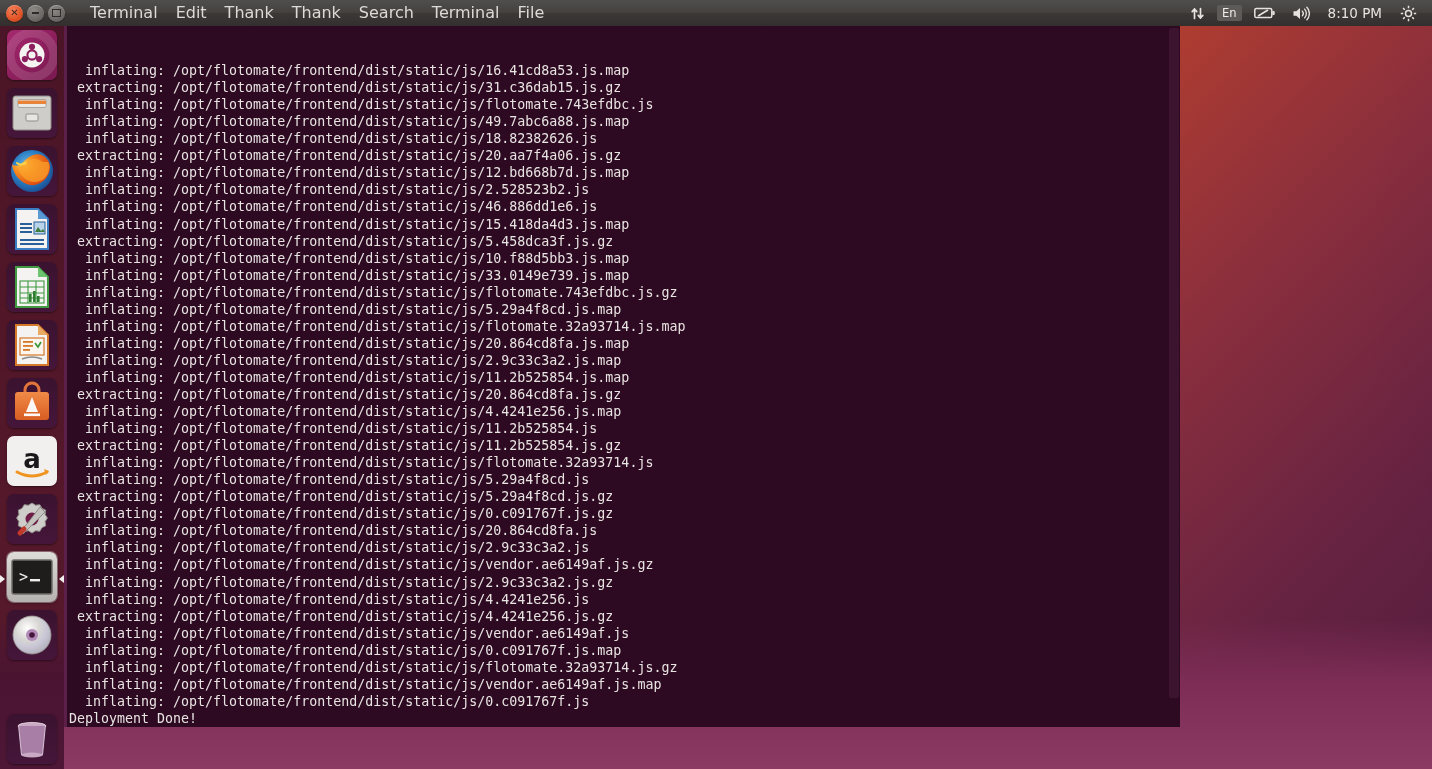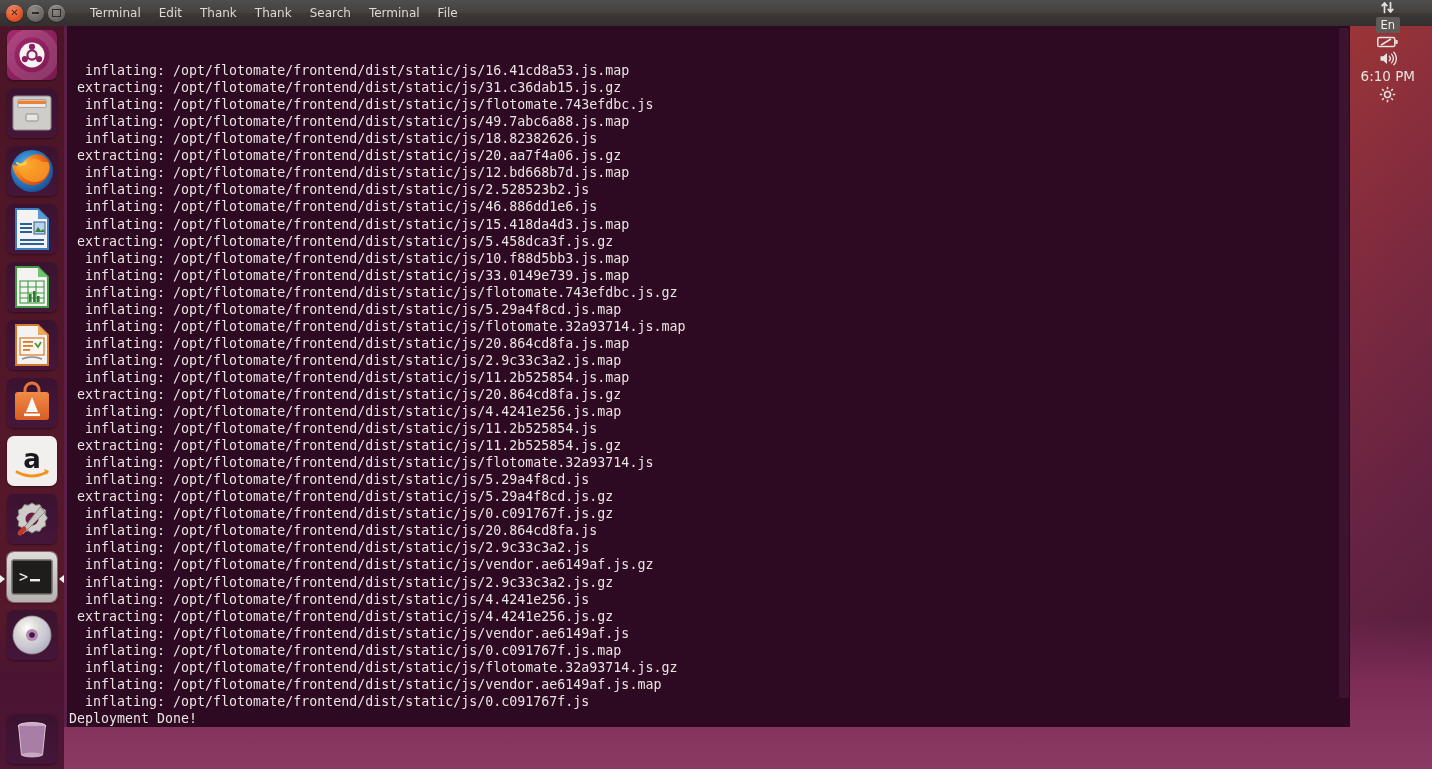--- a/index.html
+++ b/index.html
@@ -85,36 +85,35 @@
   }
 
   #menubar {
     display: flex;
     align-items: center;
     margin-left: 16px;
     height: 26px;
   }
   .menu-item {
     color: #dcd9d6;
-    font-size: 12px;
+    font-size: 16px;
     padding: 0 9px;
     line-height: 26px;
     white-space: nowrap;
     cursor: default;
   }
   .menu-item:first-child { font-weight: normal; }
 
   #tray {
     margin-left: auto;
     display: flex;
     align-items: center;
     height: 26px;
     padding-right: 8px;
     gap: 2px;
-    flex-direction: column;
   }
   .tray-item {
     display: flex;
     align-items: center;
     justify-content: center;
     height: 26px;
     padding: 0 7px;
     color: #e6e3e0;
     font-size: 13px;
   }
@@ -157,21 +156,21 @@
     border-bottom: 4.5px solid transparent;
   }
   .focus-arrow-l { left: 0; border-left: 5px solid #f2f0ee; }
   .focus-arrow-r { right: 0; border-right: 5px solid #f2f0ee; }
 
   
   #terminal {
     position: absolute;
     left: 64px;
     top: 26px;
-    width: 1286px;
+    width: 1116px;
     height: 701px;
     background: #2d0922;
     z-index: 20;
     overflow: hidden;
   }
   #term-left-edge {
     position: absolute;
     left: 0; top: 0; bottom: 0;
     width: 3px;
     background: #5b1f4a;
@@ -261,21 +260,21 @@
       </svg>
     </div>
     <div class="tray-item">
       <svg width="18" height="15" viewBox="0 0 18 15">
         <path d="M1.5 5.3 L4.3 5.3 L8 2 L8 13 L4.3 9.7 L1.5 9.7 Z" fill="#e6e3e0"></path>
         <path d="M10.3 5.1 A3.6 3.6 0 0 1 10.3 9.9" stroke="#e6e3e0" stroke-width="1.35" fill="none" stroke-linecap="round"></path>
         <path d="M12.6 3.1 A6.4 6.4 0 0 1 12.6 11.9" stroke="#e6e3e0" stroke-width="1.35" fill="none" stroke-linecap="round"></path>
         <path d="M14.9 1.3 A9 9 0 0 1 14.9 13.7" stroke="#e6e3e0" stroke-width="1.35" fill="none" stroke-linecap="round"></path>
       </svg>
     </div>
-    <div id="tray-clock" class="tray-item">6:10 PM</div>
+    <div id="tray-clock" class="tray-item">8:10 PM</div>
     <div class="tray-item">
       <svg width="17" height="17" viewBox="0 0 17 17">
         <g fill="none" stroke="#e6e3e0" stroke-width="1.5">
           <circle cx="8.5" cy="8.5" r="3"></circle>
           <path d="M8.5 0.8 L8.5 3.2 M8.5 13.8 L8.5 16.2 M0.8 8.5 L3.2 8.5 M13.8 8.5 L16.2 8.5
                    M3.1 3.1 L4.8 4.8 M12.2 12.2 L13.9 13.9 M13.9 3.1 L12.2 4.8 M4.8 12.2 L3.1 13.9"></path>
         </g>
       </svg>
     </div>
   </div>

